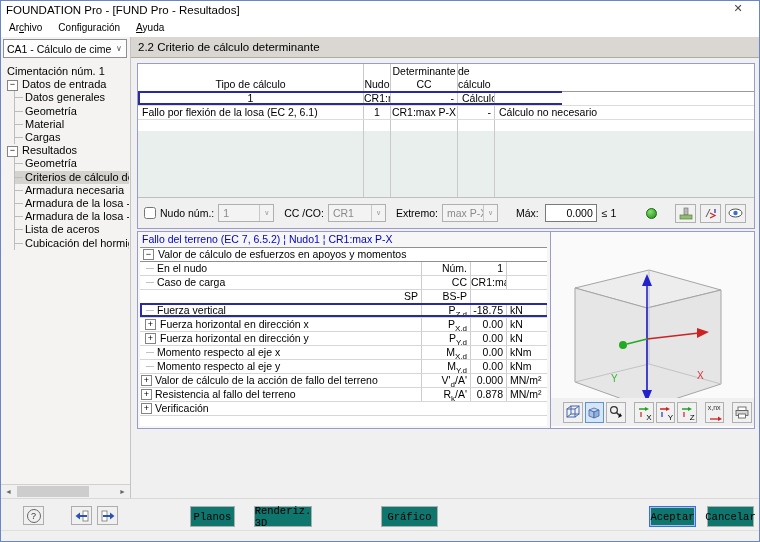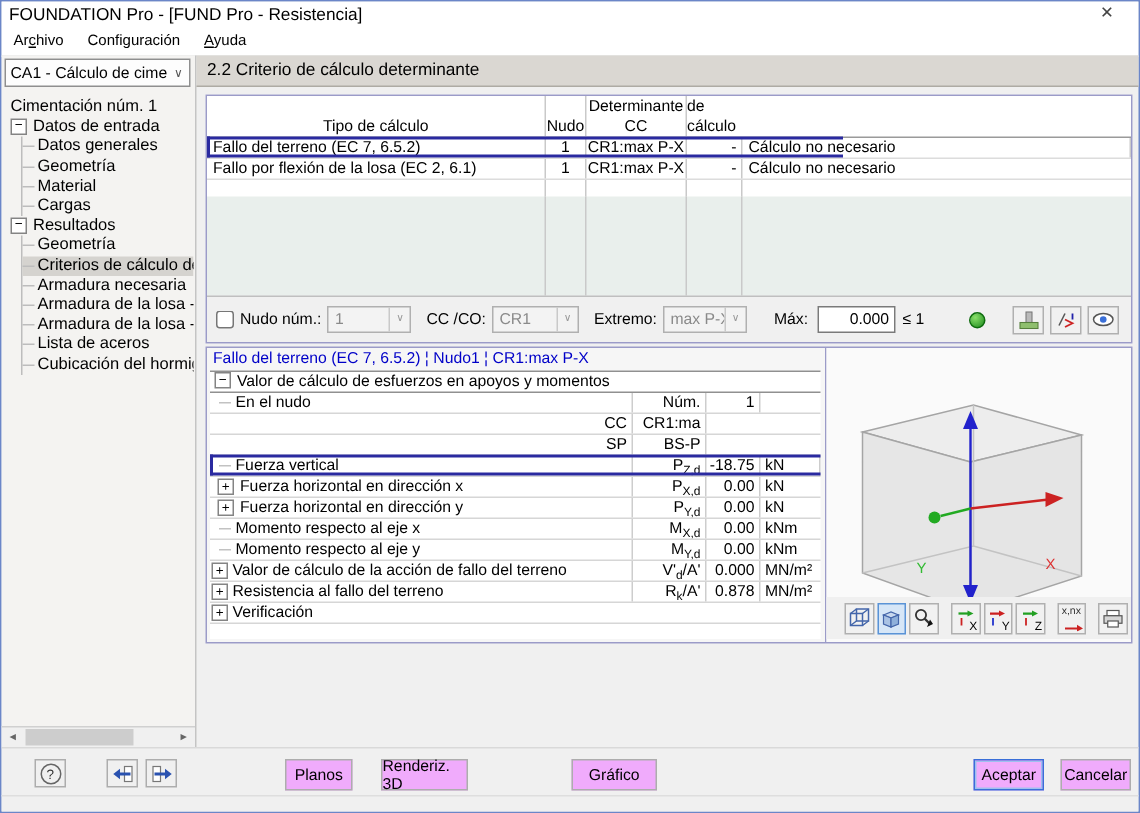--- a/index.html
+++ b/index.html
@@ -84,32 +84,32 @@
   .viewport{position:absolute;left:413px;top:0;right:0;bottom:0;background:#fafafa;}
   .vp-canvas{position:absolute;left:0;top:0;width:204px;height:228px;}
   .vp-toolbar{position:absolute;left:0;right:0;bottom:2px;height:28px;background:#f0f0f0;display:flex;align-items:center;padding-left:12px;}
   .vbtn{width:21px;height:21px;border:1px solid #b0b0b0;background:#f1f1f1;display:flex;align-items:center;justify-content:center;box-sizing:border-box;margin-right:2px;position:relative;}
   .vbtn.selected{background:#d6e6f7;border:1px solid #5a93d6;}
   .vbtn .axis-letter{font-size:8px;position:absolute;right:1px;bottom:0;}
   .vbtn .iso-label{font-size:7px;color:#333;position:absolute;top:1px;left:2px;}
   .gap-l{margin-left:6px;}
   
   .footer{position:absolute;left:0;top:497px;width:100%;height:32px;background:#f0f0f0;border-top:1px solid #d9d9d9;}
-  .btn{position:absolute;top:7px;height:21px;border:1px solid #adadad;background:#f0abfc;font-size:10.5px;font-family:Liberation Sans, sans-serif;display:flex;align-items:center;justify-content:center;box-sizing:border-box;}
+  .btn{position:absolute;top:7px;height:21px;border:1px solid #adadad;background:#0f766e;font-size:10.5px;font-family:Liberation Mono, monospace;display:flex;align-items:center;justify-content:center;box-sizing:border-box;}
   .btn-sm{position:absolute;top:7px;width:21px;height:19px;border:1px solid #adadad;background:#f0f0f0;display:flex;align-items:center;justify-content:center;box-sizing:border-box;font-size:10px;}
   .default-btn{border:1px solid #3a6fd8;box-shadow:0 0 0 1px #9fc0ef inset;}
   .statusstrip{position:absolute;left:0;top:529px;width:100%;height:13px;background:#f0f0f0;border-top:1px solid #dedede;}
 </style>
 </head>
 <body>
 
 <div class="window">
 
   <div class="titlebar">
-    <span class="title">FOUNDATION Pro - [FUND Pro - Resistencia]</span>
+    <span class="title">FOUNDATION Pro - [FUND Pro - Resultados]</span>
     <span class="close-btn">✕</span>
   </div>
 
   <div class="menubar">
     <span class="menu-item"><span>Ar</span><span class="mn">c</span><span>hivo</span></span>
     <span class="menu-item"><span>Configuración</span><span class="mn"></span><span></span></span>
     <span class="menu-item"><span></span><span class="mn">A</span><span>yuda</span></span>
   </div>
 
   <div class="sidebar">
@@ -157,21 +157,20 @@
       <div>
           <span>Determinante</span>
           <span>CC</span>
         </div>
       <div>
           <span>Criterio</span>
           <span>de cálculo</span>
         </div>
     </div>
     <div class="crow">
-      <div class="cell-tipo">Fallo del terreno (EC 7, 6.5.2)</div>
       <div class="cell-nudo">1</div>
       <div class="cell-cc">CR1:max P-X</div>
       <div class="cell-crit">-</div>
       <div class="cell-com">Cálculo no necesario</div>
       <div class="row-hl"></div>
     </div>
     <div class="crow">
       <div class="cell-tipo">Fallo por flexión de la losa (EC 2, 6.1)</div>
       <div class="cell-nudo">1</div>
       <div class="cell-cc">CR1:max P-X</div>
@@ -245,20 +244,21 @@
         <div class="drow span-all group">
           <div class="c-label"><span class="expbox">−</span><span>Valor de cálculo de esfuerzos en apoyos y momentos</span></div>
         </div>
         <div class="drow lv1">
           <div class="c-label">En el nudo</div>
           <div class="c-sym">Núm.</div>
           <div class="c-val">1</div>
           <div class="c-unit"></div>
         </div>
         <div class="drow lv1">
+          <div class="c-label">Caso de carga</div>
           <div class="c-sym">CC</div>
           <div class="c-val">CR1:ma</div>
           <div class="c-unit"></div>
         </div>
         <div class="drow lv1">
           <div class="c-sym">SP</div>
           <div class="c-val">BS-P</div>
           <div class="c-unit"></div>
         </div>
         <div class="drow lv1">

